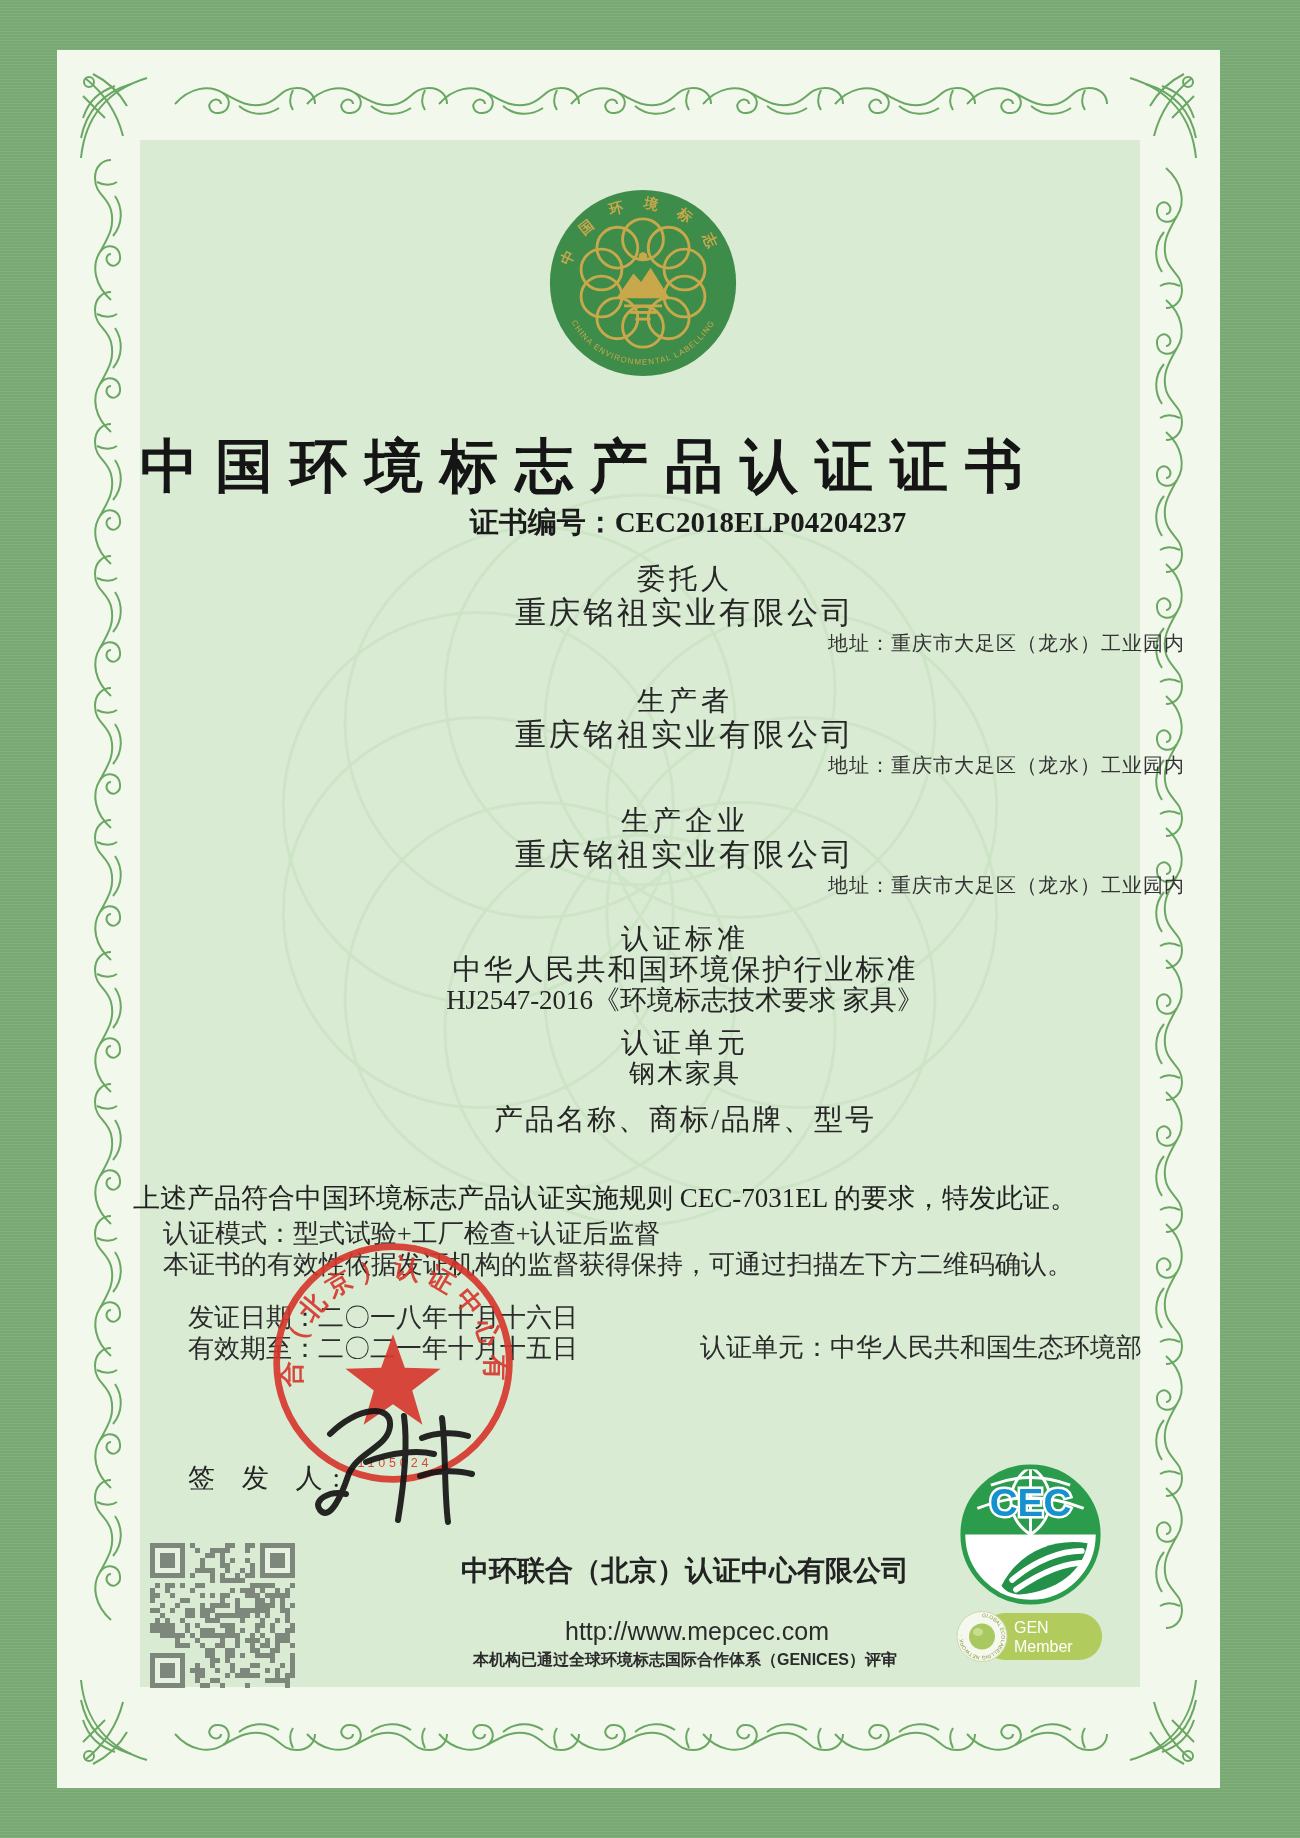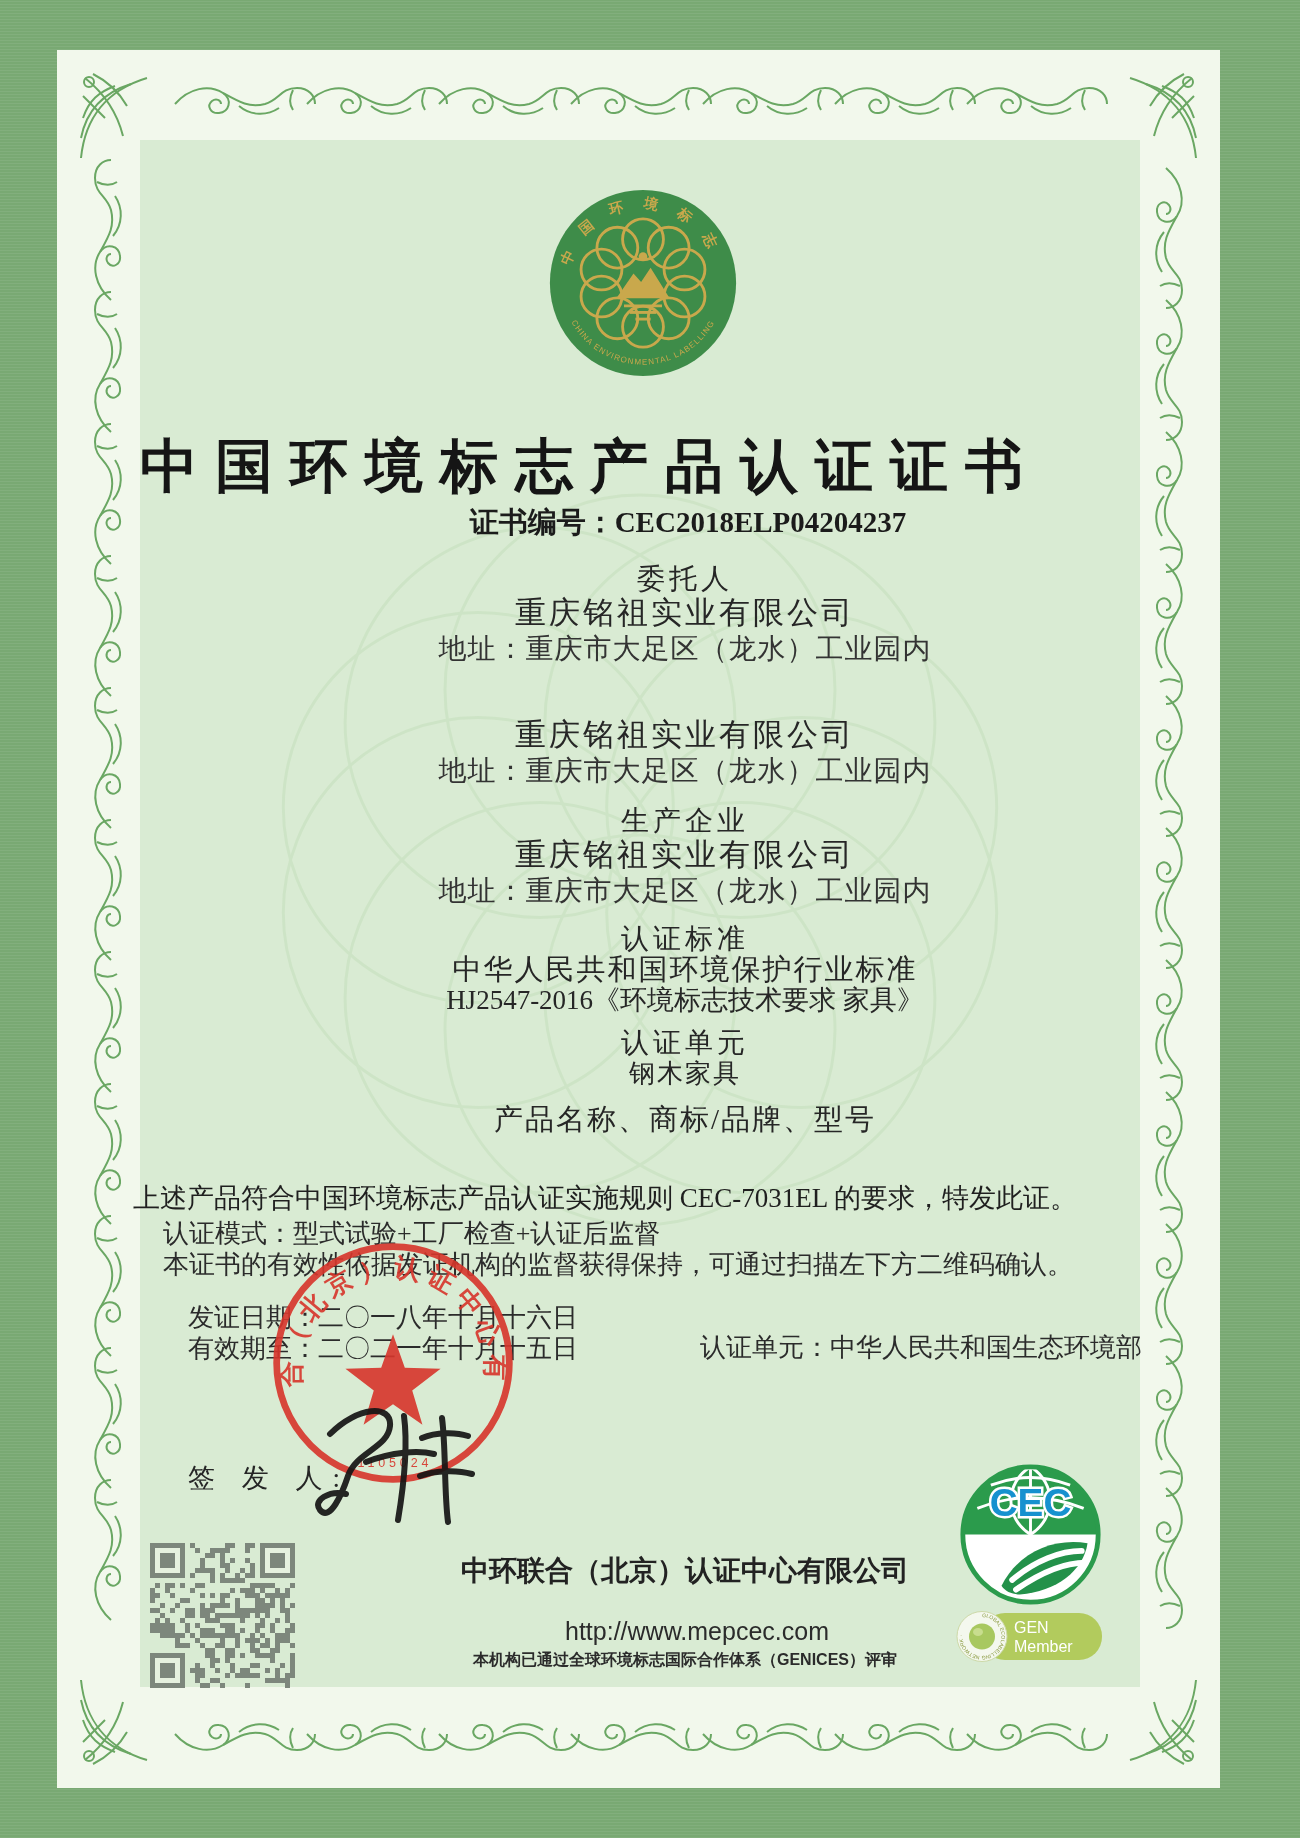--- a/index.html
+++ b/index.html
@@ -12,21 +12,21 @@
   .wm{position:absolute;left:140px;top:420px;width:1000px;height:900px;}
   .t{position:absolute;white-space:nowrap;color:#262626;
      font-family:"Liberation Serif","DejaVu Serif",serif;}
   .cen{left:140px;width:1000px;text-align:center;padding-left:45px;}
   .sans{font-family:"Liberation Sans","DejaVu Sans",sans-serif;}
   .title{top:428px;left:140px;width:838px;text-align:center;font-size:58px;font-weight:bold;
      letter-spacing:17px;color:#151515;}
   .certno{top:503px;left:140px;width:1096px;text-align:center;font-size:29px;font-weight:bold;color:#1b1b1b;}
   .lab{font-size:28px;letter-spacing:4px;}
   .comp{font-size:31px;letter-spacing:3px;}
-  .addr{font-size:28px;letter-spacing:1px;color:#333;}
+  .addr{font-size:20px;letter-spacing:1px;color:#333;text-align:right;}
   .statement{top:1180px;left:90px;width:1030px;text-align:center;font-size:27px;color:#1f1f1f;}
   .small{font-size:26px;color:#2b2b2b;}
   .sig-label{top:1460px;left:188px;font-size:27px;letter-spacing:10px;}
   .f1{top:1552px;font-size:28px;font-weight:bold;color:#222;}
   .f2{top:1590px;font-size:22px;font-weight:bold;color:#2b2b2b;}
   .f3{top:1617px;font-size:25px;color:#2b2b2b;margin-left:12px;}
   .f4{top:1650px;font-size:16px;font-weight:bold;color:#2b2b2b;}
   svg{position:absolute;}
 </style>
 </head>
@@ -151,20 +151,21 @@
   <div class="t title">中国环境标志产品认证证书</div>
 
   <div class="t certno">
     <span>证书编号：</span><span>CEC2018ELP04204237</span>
   </div>
 
   <div class="t cen lab" style="top:560px">委托人</div>
   <div class="t cen comp" style="top:592px">重庆铭祖实业有限公司</div>
   <div class="t cen addr" style="top:630px">地址：重庆市大足区（龙水）工业园内</div>
 
+  <div class="t cen lab" style="top:682px">生产者</div>
   <div class="t cen comp" style="top:714px">重庆铭祖实业有限公司</div>
   <div class="t cen addr" style="top:752px">地址：重庆市大足区（龙水）工业园内</div>
 
   <div class="t cen lab" style="top:802px">生产企业</div>
   <div class="t cen comp" style="top:834px">重庆铭祖实业有限公司</div>
   <div class="t cen addr" style="top:872px">地址：重庆市大足区（龙水）工业园内</div>
 
   <div class="t cen lab" style="top:920px">认证标准</div>
   <div class="t cen" style="top:950px;font-size:29px;letter-spacing:2px">中华人民共和国环境保护行业标准</div>
   <div class="t cen" style="top:982px;font-size:27px">HJ2547-2016《环境标志技术要求 家具》</div>

